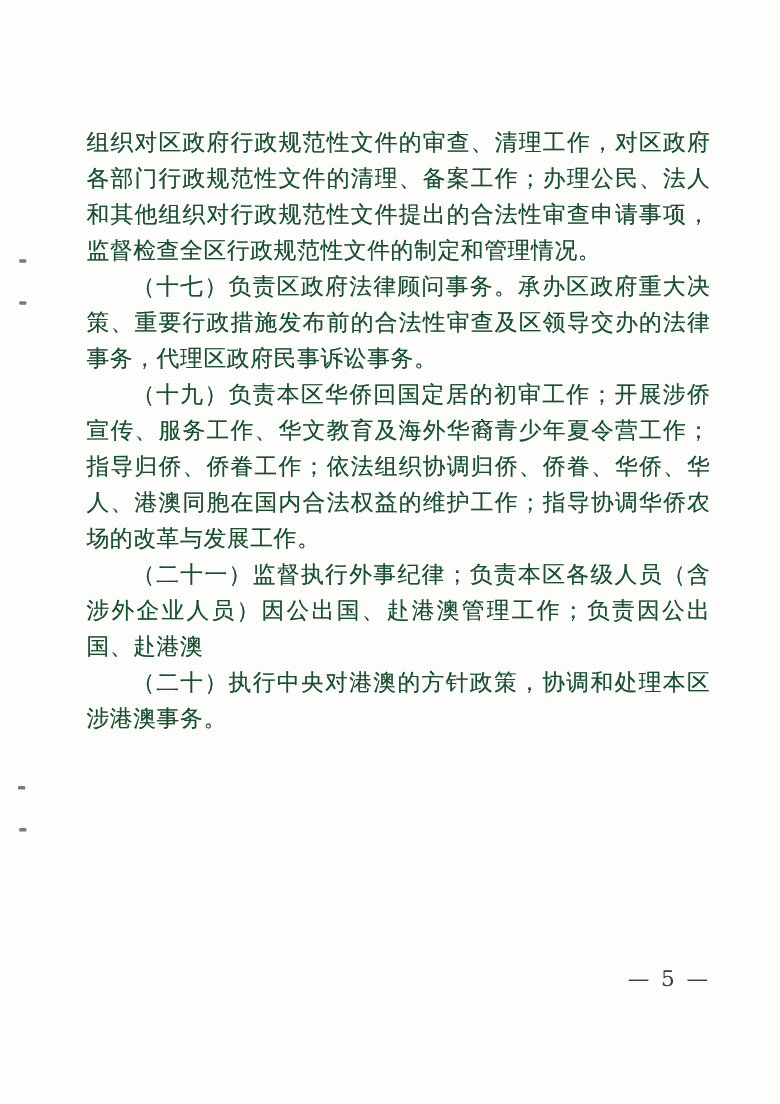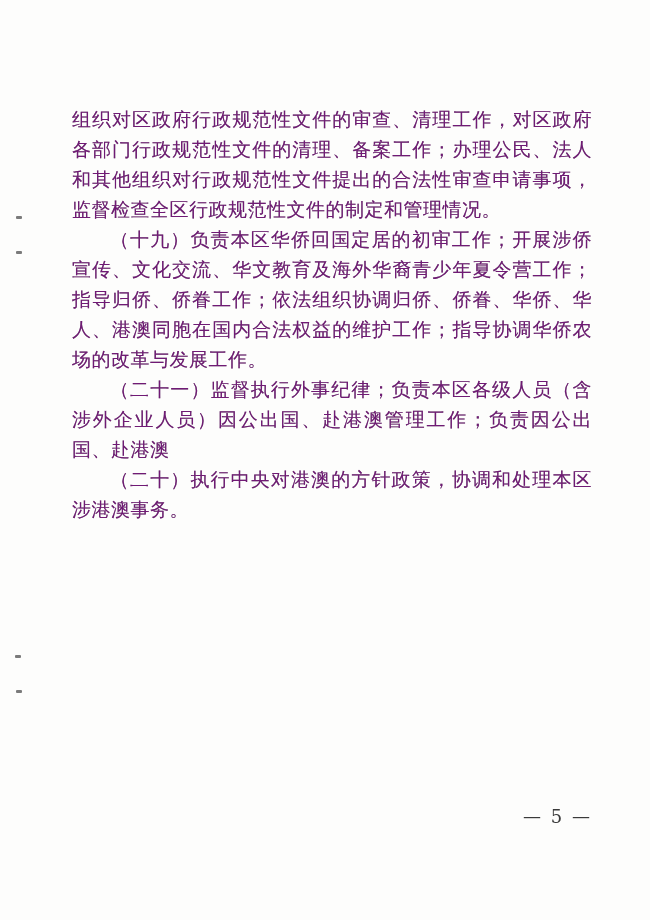--- a/index.html
+++ b/index.html
@@ -24,21 +24,21 @@
     width: 520px;
   }
   .text-body p {
     margin: 0;
     padding: 0;
     font-size: 19px;
     line-height: 30px;
     letter-spacing: 0.5px;
     text-align: justify;
     text-justify: inter-character;
-    color: #701a75;
+    color: #14532d;
     
     text-shadow: 0 0 0.4px rgba(60,60,60,0.55);
   }
   .text-body p.indent {
     text-indent: 2em;
   }
   .page-number {
     position: absolute;
     right: 58px;
     top: 806px;
@@ -59,21 +59,22 @@
   .scan-mark.m3 { left: 15px; top: 655px; }
   .scan-mark.m4 { left: 16px; top: 690px; }
 </style>
 </head>
 <body>
 
 <div class="page">
 
   <div class="text-body">
     <p>组织对区政府行政规范性文件的审查、清理工作，对区政府各部门行政规范性文件的清理、备案工作；办理公民、法人和其他组织对行政规范性文件提出的合法性审查申请事项，监督检查全区行政规范性文件的制定和管理情况。</p>
-    <p class="indent">（十九）负责本区华侨回国定居的初审工作；开展涉侨宣传、文化交流、华文教育及海外华裔青少年夏令营工作；指导归侨、侨眷工作；依法组织协调归侨、侨眷、华侨、华人、港澳同胞在国内合法权益的维护工作；指导协调华侨农场的改革与发展工作。</p>
+    <p class="indent">（十七）负责区政府法律顾问事务。承办区政府重大决策、重要行政措施发布前的合法性审查及区领导交办的法律事务，代理区政府民事诉讼事务。</p>
+    <p class="indent">（十九）负责本区华侨回国定居的初审工作；开展涉侨宣传、服务工作、华文教育及海外华裔青少年夏令营工作；指导归侨、侨眷工作；依法组织协调归侨、侨眷、华侨、华人、港澳同胞在国内合法权益的维护工作；指导协调华侨农场的改革与发展工作。</p>
     <p class="indent">（二十一）监督执行外事纪律；负责本区各级人员（含涉外企业人员）因公出国、赴港澳管理工作；负责因公出国、赴港澳</p>
     <p class="indent">（二十）执行中央对港澳的方针政策，协调和处理本区涉港澳事务。</p>
   </div>
 
   <div class="page-number">— 5 —</div>
 
   <div class="scan-mark m1"></div>
   <div class="scan-mark m2"></div>
   <div class="scan-mark m3"></div>
   <div class="scan-mark m4"></div>

